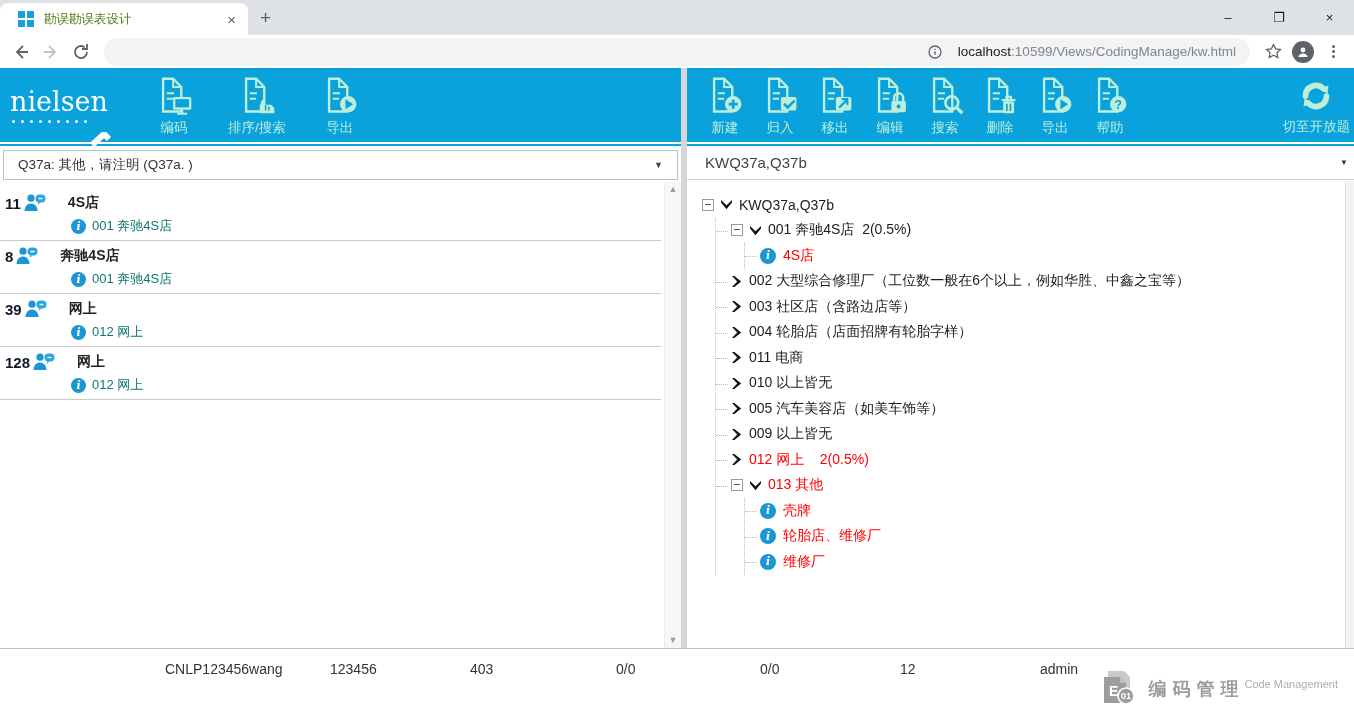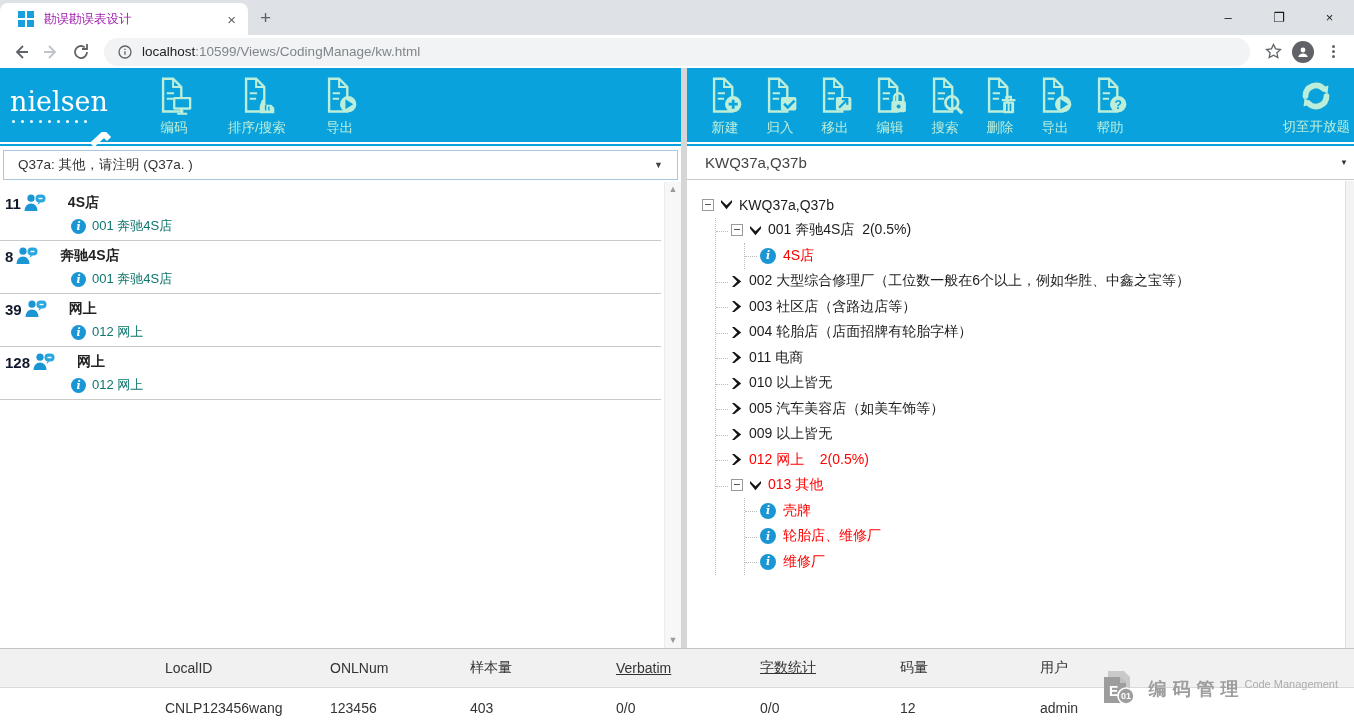--- a/index.html
+++ b/index.html
@@ -3,28 +3,28 @@
 <meta charset="utf-8">
 <style>
   *{margin:0;padding:0;box-sizing:border-box;}
   html,body{width:1354px;height:728px;overflow:hidden;}
   body{font-family:"Liberation Sans","DejaVu Sans",sans-serif;background:#fff;position:relative;font-size:14px;color:#333;}
   :root{--blue:#0aa2dd;--mint:#bceed9;--icon-blue:#1b96d4;--red:#ff0000;--chrome:#dee1e6;}
 
   
   .titlebar{height:35px;background:var(--chrome);position:relative;}
   .tab{position:absolute;left:0;top:3px;width:248px;height:32px;background:#fff;border-radius:8px 8px 0 0;display:flex;align-items:center;padding:0 8px 0 18px;gap:10px;}
-  .tab-title{flex:1;font-size:12.5px;color:#a21caf;white-space:nowrap;overflow:hidden;}
+  .tab-title{flex:1;font-size:12.5px;color:#4d7c0f;white-space:nowrap;overflow:hidden;}
   .tab-close{color:#5f6368;font-size:15px;line-height:1;cursor:default;padding:2px 4px;}
   .newtab-btn{position:absolute;left:260px;top:8px;font-size:19px;color:#5f6368;line-height:1;}
   .win-controls{position:absolute;right:0;top:0;height:35px;width:150px;display:flex;align-items:center;justify-content:space-around;color:#1b1b1b;font-size:13px;}
   .win-controls span{padding:0 6px;}
   .navbar{height:33px;background:#fff;display:flex;align-items:center;padding:0 8px;gap:4px;}
   .nav-ic{width:26px;height:26px;display:flex;align-items:center;justify-content:center;}
-  .url-pill{flex:1;height:28px;background:#f1f3f4;border-radius:14px;display:flex;align-items:center;padding:0 14px;gap:10px;margin:0 6px;}
+  .url-pill{flex:1;height:28px;background:#f1f3f4;border-radius:14px;display:flex;align-items:center;padding:0 14px;gap:16px;margin:0 6px;justify-content:flex-end;}
   .url-text{font-size:13.5px;color:#202124;white-space:nowrap;overflow:hidden;}
   .url-text .dim{color:#80868b;}
   .avatar-circle{width:22px;height:22px;border-radius:50%;background:#5f6368;display:flex;align-items:center;justify-content:center;}
   .dots3{color:#5f6368;font-size:14px;letter-spacing:0;line-height:4px;display:flex;flex-direction:column;gap:2px;align-items:center;}
   .dots3 i{width:3px;height:3px;border-radius:50%;background:#5f6368;}
 
   
   .app{height:580px;display:flex;}
   .frame{background:#fff;position:relative;}
   .frame-left{width:681px;}
@@ -444,29 +444,20 @@
             <div class="trow red"><span class="info-i">i</span><span class="tlabel2">轮胎店、维修厂</span></div>
             <div class="trow red"><span class="info-i">i</span><span class="tlabel2">维修厂</span></div>
           </div>
         </div>
       </div>
     <div class="rstrip"></div>
   </div>
 </div>
 
 <div class="footer">
-  <div class="frow head" id="footer-head">
-      <span class="fcell">LocalID</span>
-      <span class="fcell">ONLNum</span>
-      <span class="fcell">样本量</span>
-      <span class="fcell link">Verbatim</span>
-      <span class="fcell link">字数统计</span>
-      <span class="fcell">码量</span>
-      <span class="fcell">用户</span>
-    </div>
   <div class="frow vals" id="footer-vals">
       <span class="fcell">CNLP123456wang</span>
       <span class="fcell">123456</span>
       <span class="fcell">403</span>
       <span class="fcell">0/0</span>
       <span class="fcell">0/0</span>
       <span class="fcell">12</span>
       <span class="fcell">admin</span>
     </div>
   <div class="cm-logo">

